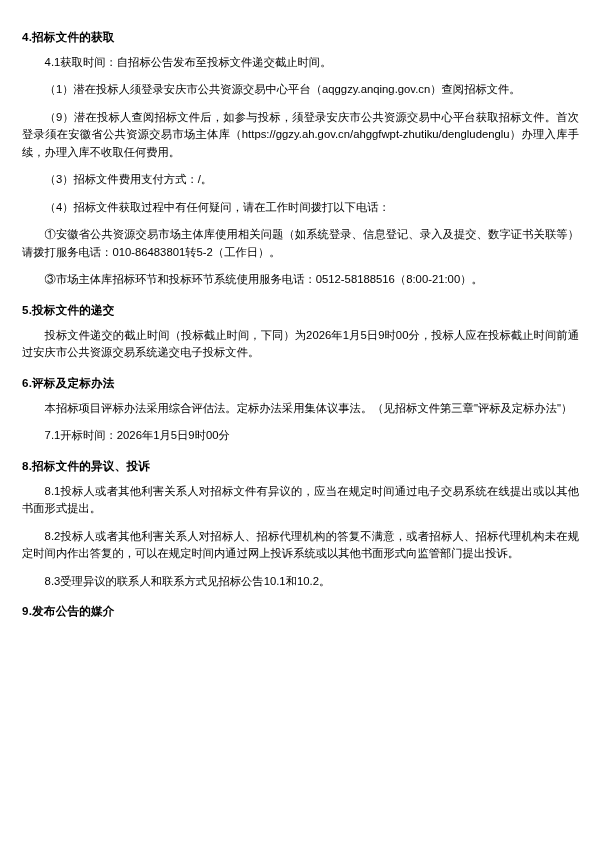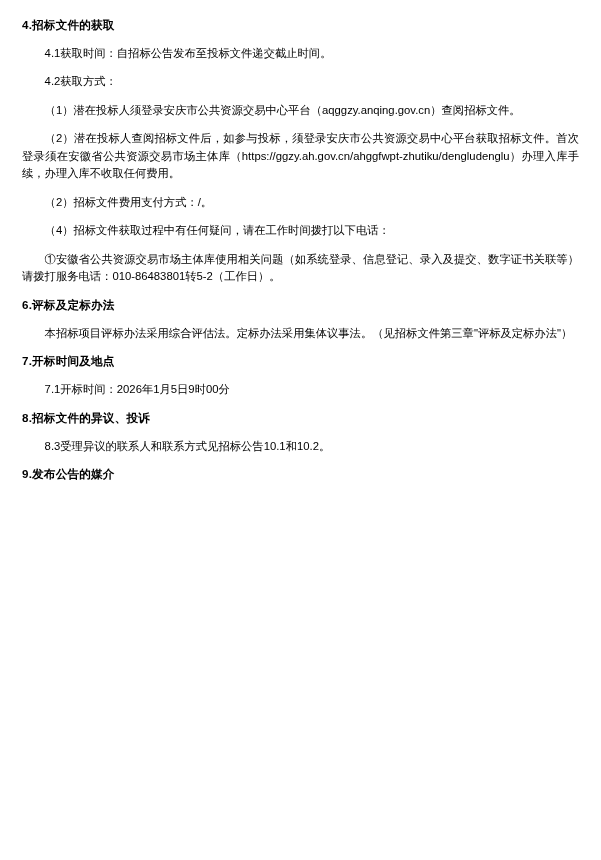--- a/index.html
+++ b/index.html
@@ -19,60 +19,65 @@
     overflow: hidden;
     box-sizing: border-box;
     padding: 16px 22px 0 22px;
   }
   .doc {
     font-size: 11.3px;
     line-height: 1.55;
   }
   .h {
     font-weight: bold;
-    margin: 0 0 8px 0;
+    margin: 12px 0 8px 0;
     font-size: 11.6px;
     letter-spacing: 0.2px;
   }
   .p {
-    margin: 11px 0 10px 0;
+    margin: 4px 0 10px 0;
     text-indent: 2em;
     text-align: justify;
   }
 </style>
 </head>
 <body>
 
 <div class="page">
   <div class="doc">
 
     <div>
       <div class="h">4.招标文件的获取</div>
       <p class="p">4.1获取时间：自招标公告发布至投标文件递交截止时间。</p>
-      <p class="p">4.2获取方式：</p>
       <p class="p">（1）潜在投标人须登录安庆市公共资源交易中心平台（aqggzy.anqing.gov.cn）查阅招标文件。</p>
-      <p class="p">（2）潜在投标人查阅招标文件后，如参与投标，须登录安庆市公共资源交易中心平台获取招标文件。首次登录须在安徽省公共资源交易市场主体库（https://ggzy.ah.gov.cn/ahggfwpt-zhutiku/dengludenglu）办理入库手续，办理入库不收取任何费用。</p>
-      <p class="p">（2）招标文件费用支付方式：/。</p>
+      <p class="p">（9）潜在投标人查阅招标文件后，如参与投标，须登录安庆市公共资源交易中心平台获取招标文件。首次登录须在安徽省公共资源交易市场主体库（https://ggzy.ah.gov.cn/ahggfwpt-zhutiku/dengludenglu）办理入库手续，办理入库不收取任何费用。</p>
+      <p class="p">（3）招标文件费用支付方式：/。</p>
       <p class="p">（4）招标文件获取过程中有任何疑问，请在工作时间拨打以下电话：</p>
       <p class="p">①安徽省公共资源交易市场主体库使用相关问题（如系统登录、信息登记、录入及提交、数字证书关联等）请拨打服务电话：010-86483801转5-2（工作日）。</p>
+      <p class="p">③市场主体库招标环节和投标环节系统使用服务电话：0512-58188516（8:00-21:00）。</p>
     </div>
 
+    <div>
+      <div class="h">5.投标文件的递交</div>
+      <p class="p">投标文件递交的截止时间（投标截止时间，下同）为2026年1月5日9时00分，投标人应在投标截止时间前通过安庆市公共资源交易系统递交电子投标文件。</p>
+    </div>
 
     <div>
       <div class="h">6.评标及定标办法</div>
       <p class="p">本招标项目评标办法采用综合评估法。定标办法采用集体议事法。（见招标文件第三章"评标及定标办法"）</p>
     </div>
 
     <div>
-      <div class="h">7.开标时间及地点</div>
       <p class="p">7.1开标时间：2026年1月5日9时00分</p>
     </div>
 
     <div>
       <div class="h">8.招标文件的异议、投诉</div>
+      <p class="p">8.1投标人或者其他利害关系人对招标文件有异议的，应当在规定时间通过电子交易系统在线提出或以其他书面形式提出。</p>
+      <p class="p">8.2投标人或者其他利害关系人对招标人、招标代理机构的答复不满意，或者招标人、招标代理机构未在规定时间内作出答复的，可以在规定时间内通过网上投诉系统或以其他书面形式向监管部门提出投诉。</p>
       <p class="p">8.3受理异议的联系人和联系方式见招标公告10.1和10.2。</p>
     </div>
 
     <div>
       <div class="h">9.发布公告的媒介</div>
     </div>
 
   </div>
 </div>
 

